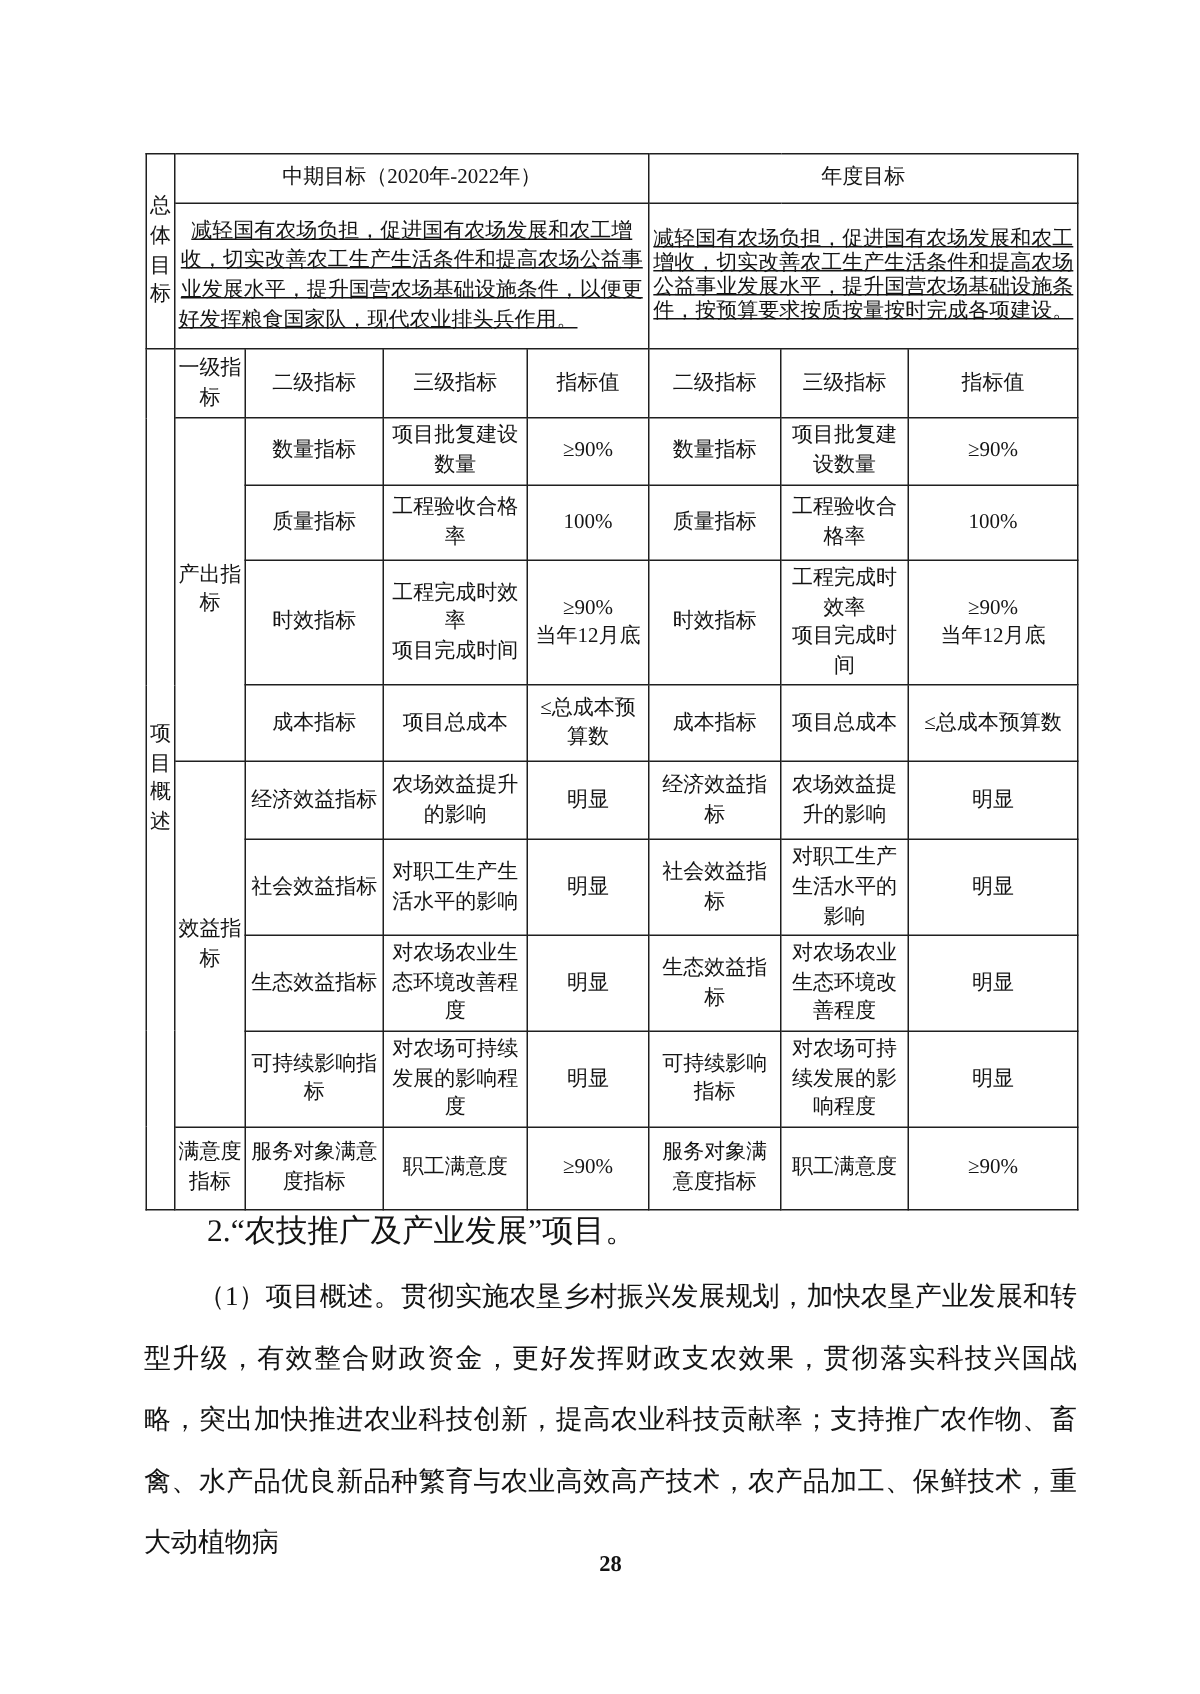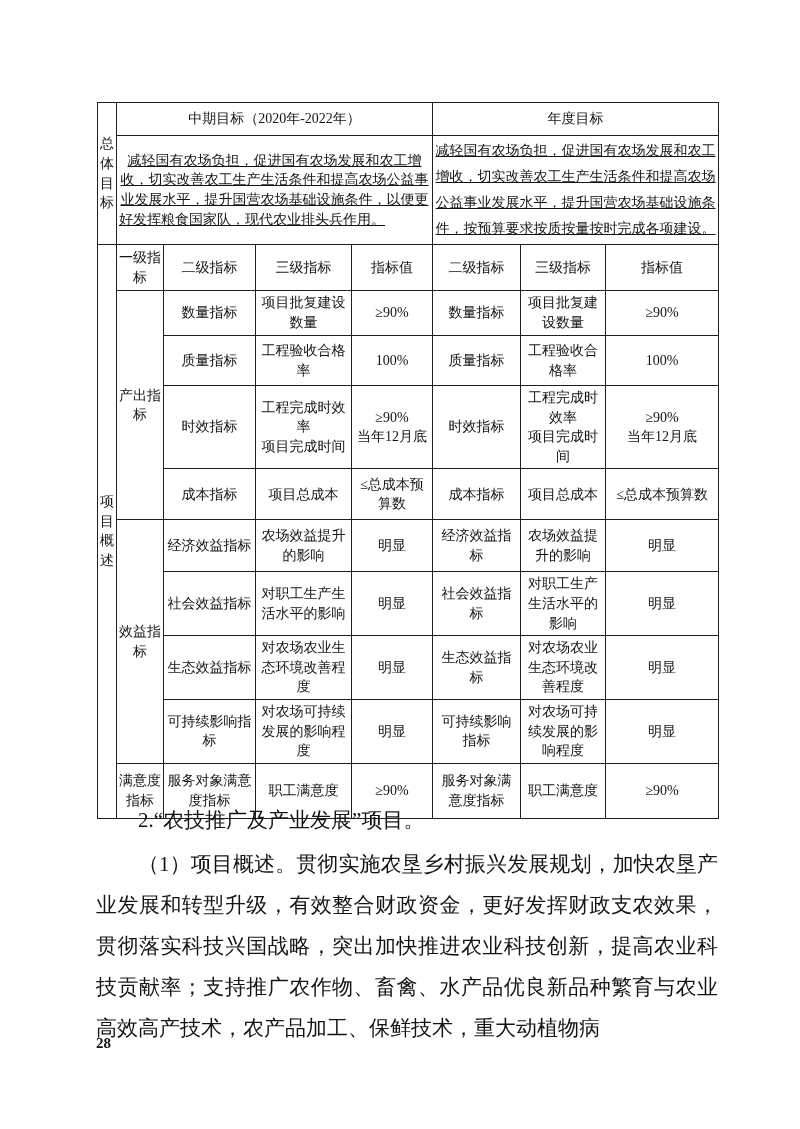--- a/index.html
+++ b/index.html
@@ -32,39 +32,39 @@
     margin-left:24px;
   }
   td.goal-text{
     text-align:justify;
     font-size:15px;
     line-height:22px;
     padding:3px 6px;
     white-space:normal;
     text-decoration:underline;
   }
-  td.goal-text.annual{line-height:26px;text-align-last:center;}
+  td.goal-text.annual{line-height:16px;text-align-last:center;}
   td.goal-text.mid{text-align-last:left;}
   td.hdr{font-size:15px;}
   td.l3{text-align:left;padding-left:3px;margin-left:24px;}
   td.grp{word-break:break-all;}
   .text-block{
     position:absolute;left:96px;top:800px;width:622px;
   }
   .sec-heading{
     font-size:21px;font-weight:normal;line-height:40px;
     text-indent:2em;margin:0 0 4px 0;
   }
   .sec-para{
-    font-size:21px;line-height:41px;margin:0;
+    font-size:18px;line-height:41px;margin:0;
     text-indent:2em;text-align:justify;
   }
   .page-num{
     position:absolute;left:96px;width:622px;top:1035px;
-    text-align:left;font-size:15px;font-weight:bold;
+    text-align:center;font-size:15px;font-weight:bold;
   }
 </style>
 </head>
 <body>
 
 <div class="page">
 
   <table class="goal-table">
     <colgroup>
       <col style="width:19px">

